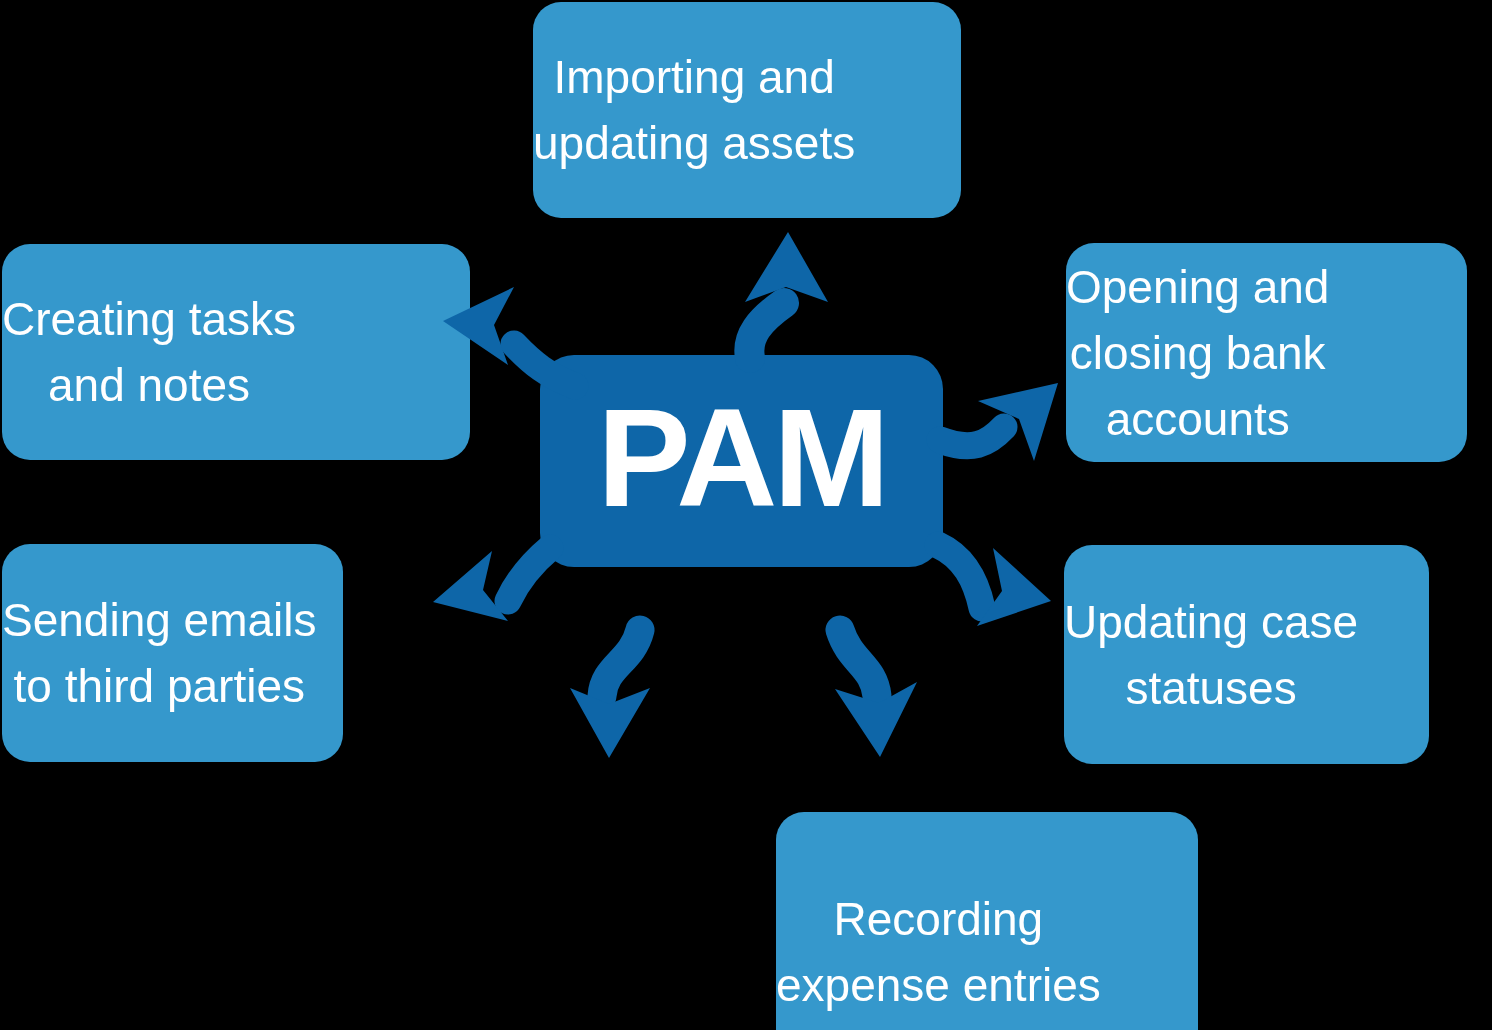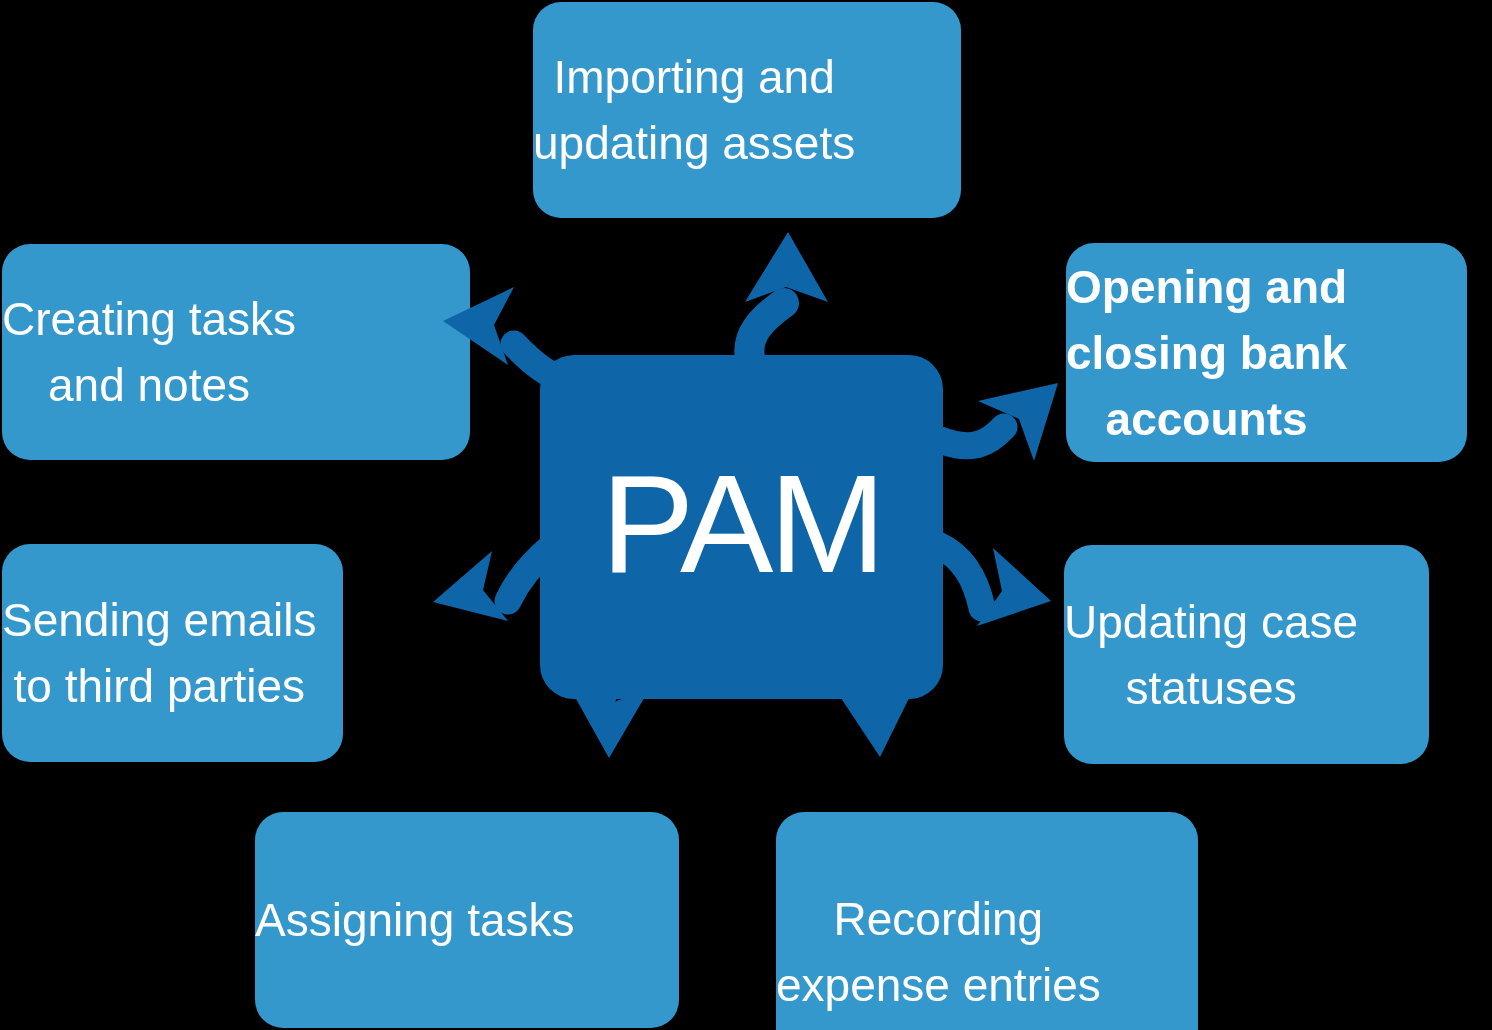--- a/index.html
+++ b/index.html
@@ -24,35 +24,36 @@
     display:flex;align-items:center;
     text-align:center;
     color:var(--text);
     font-size:46px;
     line-height:66px;
     z-index:1;
   }
   .node-label{white-space:pre-line;}
   .center-node{
     position:absolute;
-    left:540px;top:355px;width:403px;height:344px;
+    left:540px;top:355px;width:403px;height:212px;
     background:var(--center-fill);
     border-radius:34px;
     display:flex;align-items:center;justify-content:center;
     color:var(--text);
     z-index:2;
+    font-weight:bold;
   }
   .center-label{
     font-size:140px;
     letter-spacing:-4px;
     line-height:1;
     padding-bottom:6px;
   }
   .n-top{left:533px;top:2px;width:428px;height:216px;}
-  .n-top-right{left:1066px;top:243px;width:401px;height:219px;font-weight:bold;}
+  .n-top-right{left:1066px;top:243px;width:401px;height:219px;}
   .n-right{left:1064px;top:545px;width:365px;height:219px;}
   .n-bottom-right{left:776px;top:812px;width:422px;height:280px;}
   .n-bottom-left{left:255px;top:812px;width:424px;height:216px;}
   .n-left{left:2px;top:544px;width:341px;height:218px;}
   .n-top-left{left:2px;top:244px;width:468px;height:216px;}
   svg.arrows{
     position:absolute;left:0;top:0;width:1492px;height:1030px;
     z-index:3;
     pointer-events:none;
   }
@@ -73,23 +74,20 @@
 closing bank
 accounts</span>
   </div>
   <div class="node n-right">
     <span class="node-label">Updating case
 statuses</span>
   </div>
   <div class="node n-bottom-right">
     <span class="node-label">Recording
 expense entries</span>
-  </div>
-  <div class="node n-bottom-left">
-    <span class="node-label">Assigning tasks</span>
   </div>
   <div class="node n-left">
     <span class="node-label">Sending emails
 to third parties</span>
   </div>
   <div class="node n-top-left">
     <span class="node-label">Creating tasks
 and notes</span>
   </div>
 

